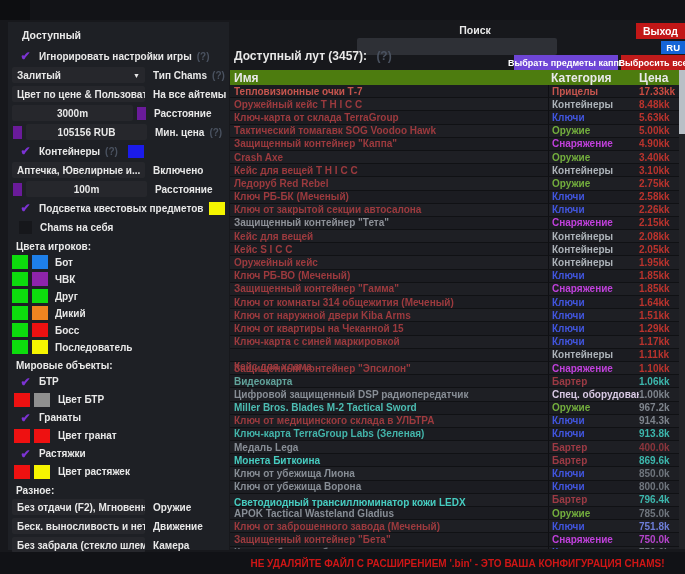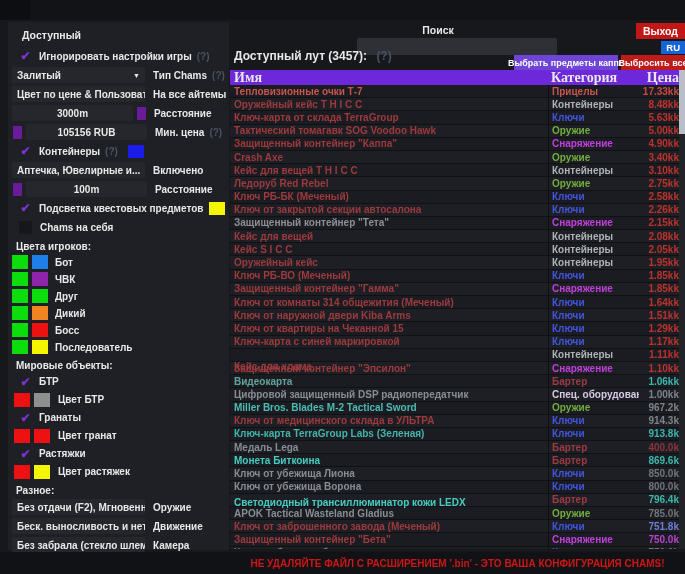--- a/index.html
+++ b/index.html
@@ -5,21 +5,21 @@
   html,body { margin:0; padding:0; }
   body {
     width:685px; height:574px; position:relative; overflow:hidden;
     background:#17181c; color:#e8e8e8;
     font-family:"Liberation Sans", sans-serif;
   }
   .topbar { position:absolute; top:0; left:0; right:0; height:20px; background:#121317; }
   .topbar-corner { position:absolute; top:0; left:0; width:30px; height:20px; background:#0d0e11; }
 
   
-  .search-label { position:absolute; top:24px; left:338px; width:200px; text-align:center;
+  .search-label { position:absolute; top:24px; left:375px; width:200px; text-align:center;
     font-size:10.5px; font-weight:700; color:#e9e9e9; }
   .search-input { position:absolute; top:38px; left:357px; width:200px; height:17px;
     background:#2e3036; border:none; border-radius:2px; outline:none; color:#e8e8e8;
     font-family:"Liberation Sans",sans-serif; font-size:10px; padding:0 5px; box-sizing:border-box; }
   .exit-btn { position:absolute; top:23px; right:0; height:16px; background:#c21717; color:#fff;
     font-weight:700; font-size:10.5px; padding:0 7px; display:flex; align-items:center; cursor:pointer; }
   .ru-btn { position:absolute; top:41px; right:0; height:13px; background:#1565d8; color:#fff;
     font-weight:700; font-size:9.5px; padding:0 5px; display:flex; align-items:center; cursor:pointer; }
 
   
@@ -27,25 +27,25 @@
   .help { color:#4a5260; font-weight:700; }
   .kappa-btn { position:absolute; top:55px; left:514px; width:104px; height:15px; background:#6e45d6;
     color:#fff; font-size:9px; font-weight:700; display:flex; align-items:center; justify-content:center;
     white-space:nowrap; cursor:pointer; }
   .discard-btn { position:absolute; top:55px; left:621px; width:64px; height:15px; background:#c01b1b;
     color:#fff; font-size:9px; font-weight:700; display:flex; align-items:center; justify-content:center;
     white-space:nowrap; cursor:pointer; }
 
   
   .loot-table { position:absolute; left:230px; top:70px; width:449px; }
-  .thead { display:flex; height:15px; background:#6d28d9; align-items:center;
-    font-size:14px; font-weight:700; color:#e9e9e9;font-family:Liberation Serif, serif; }
+  .thead { display:flex; height:15px; background:#4d7c0f; align-items:center;
+    font-size:12px; font-weight:700; color:#e9e9e9; }
   .c-name { width:314px; padding-left:4px; white-space:nowrap; overflow:hidden; }
   .c-cat  { width:91px; padding-left:3px; box-sizing:border-box; white-space:nowrap; overflow:hidden; }
-  .c-price{ flex:1; white-space:nowrap; overflow:hidden;text-align:right; }
+  .c-price{ flex:1; white-space:nowrap; overflow:hidden; }
   .tbody { height:464px; overflow:hidden; background:#191a1e; }
   .trow { display:flex; height:13.2px; align-items:center; font-size:10px; font-weight:600;
     background:#1b1c21; border-bottom:1px solid #101114; box-sizing:border-box; cursor:pointer; }
   .trow:nth-child(even){ background:#1e1f24; }
   .trow .c-cat { border-left:1px solid #0e0f13; height:100%; display:flex; align-items:center; }
   .scrollbar { position:absolute; left:679px; top:70px; width:6px; height:479px; background:#222327; }
   .scroll-thumb { width:6px; height:64px; background:#b9bfc6; cursor:pointer; }
 
   
   .footerbar { position:absolute; left:0; right:0; bottom:0; height:22px; background:#111216;

